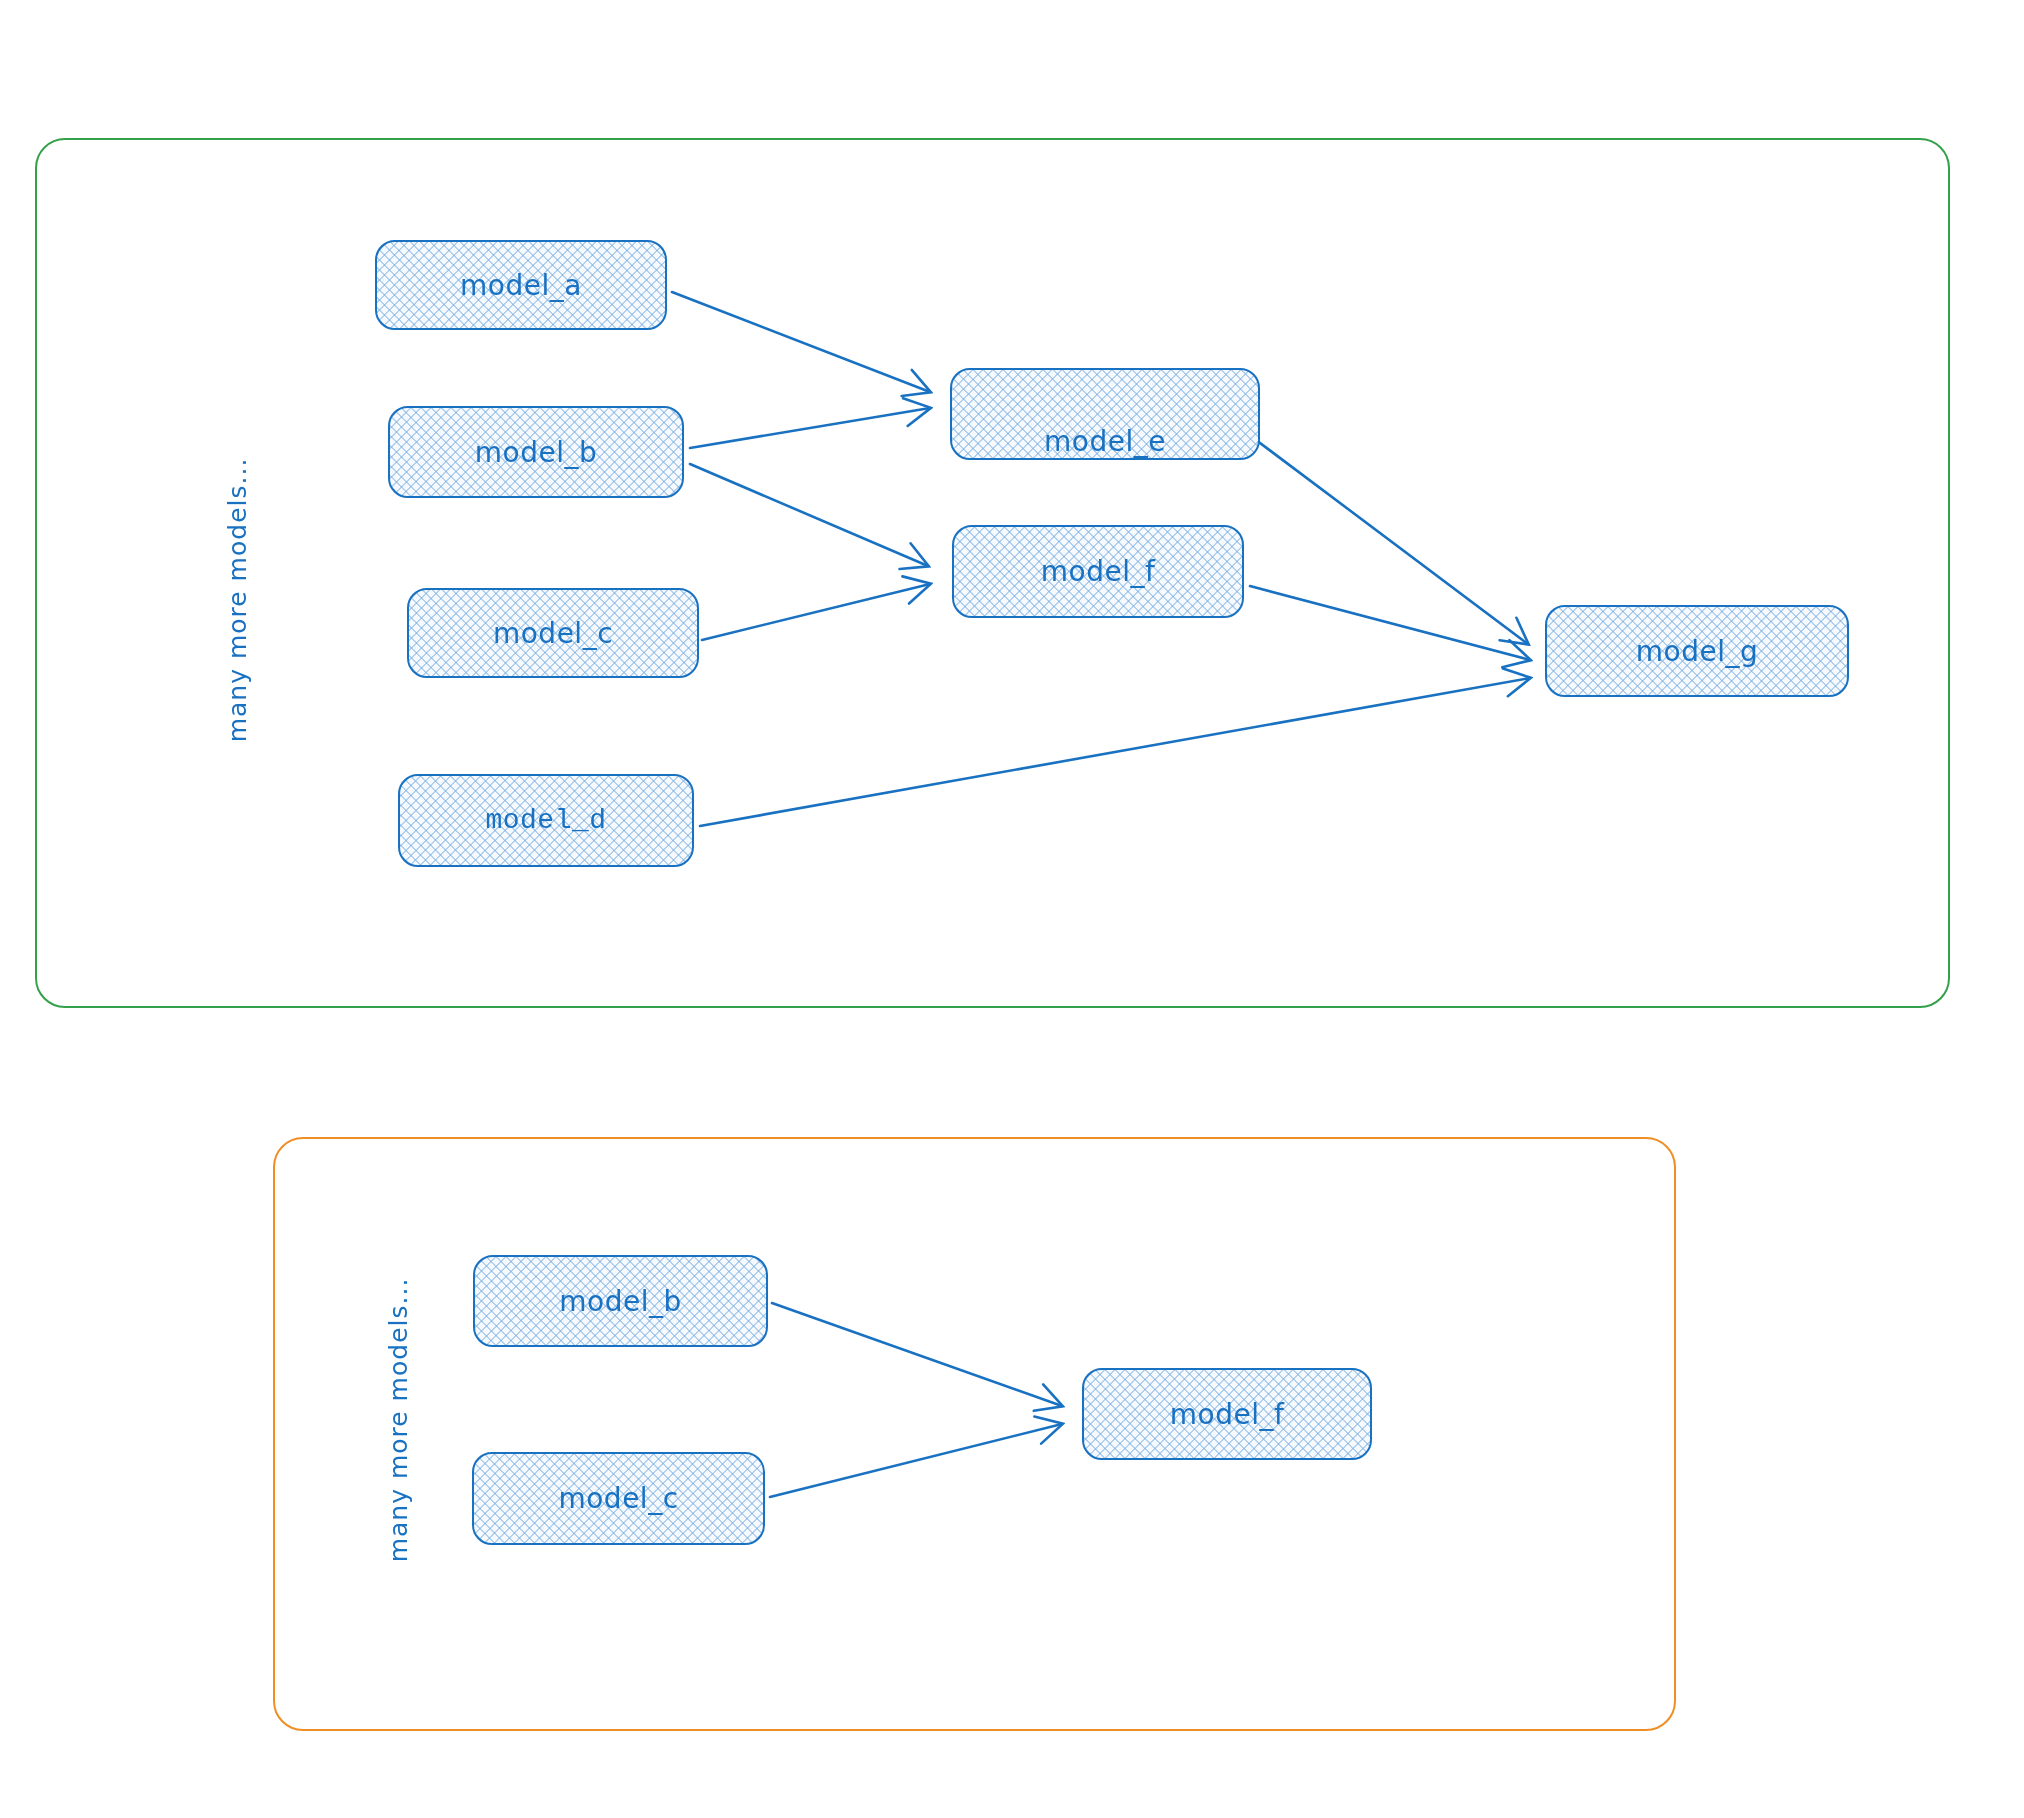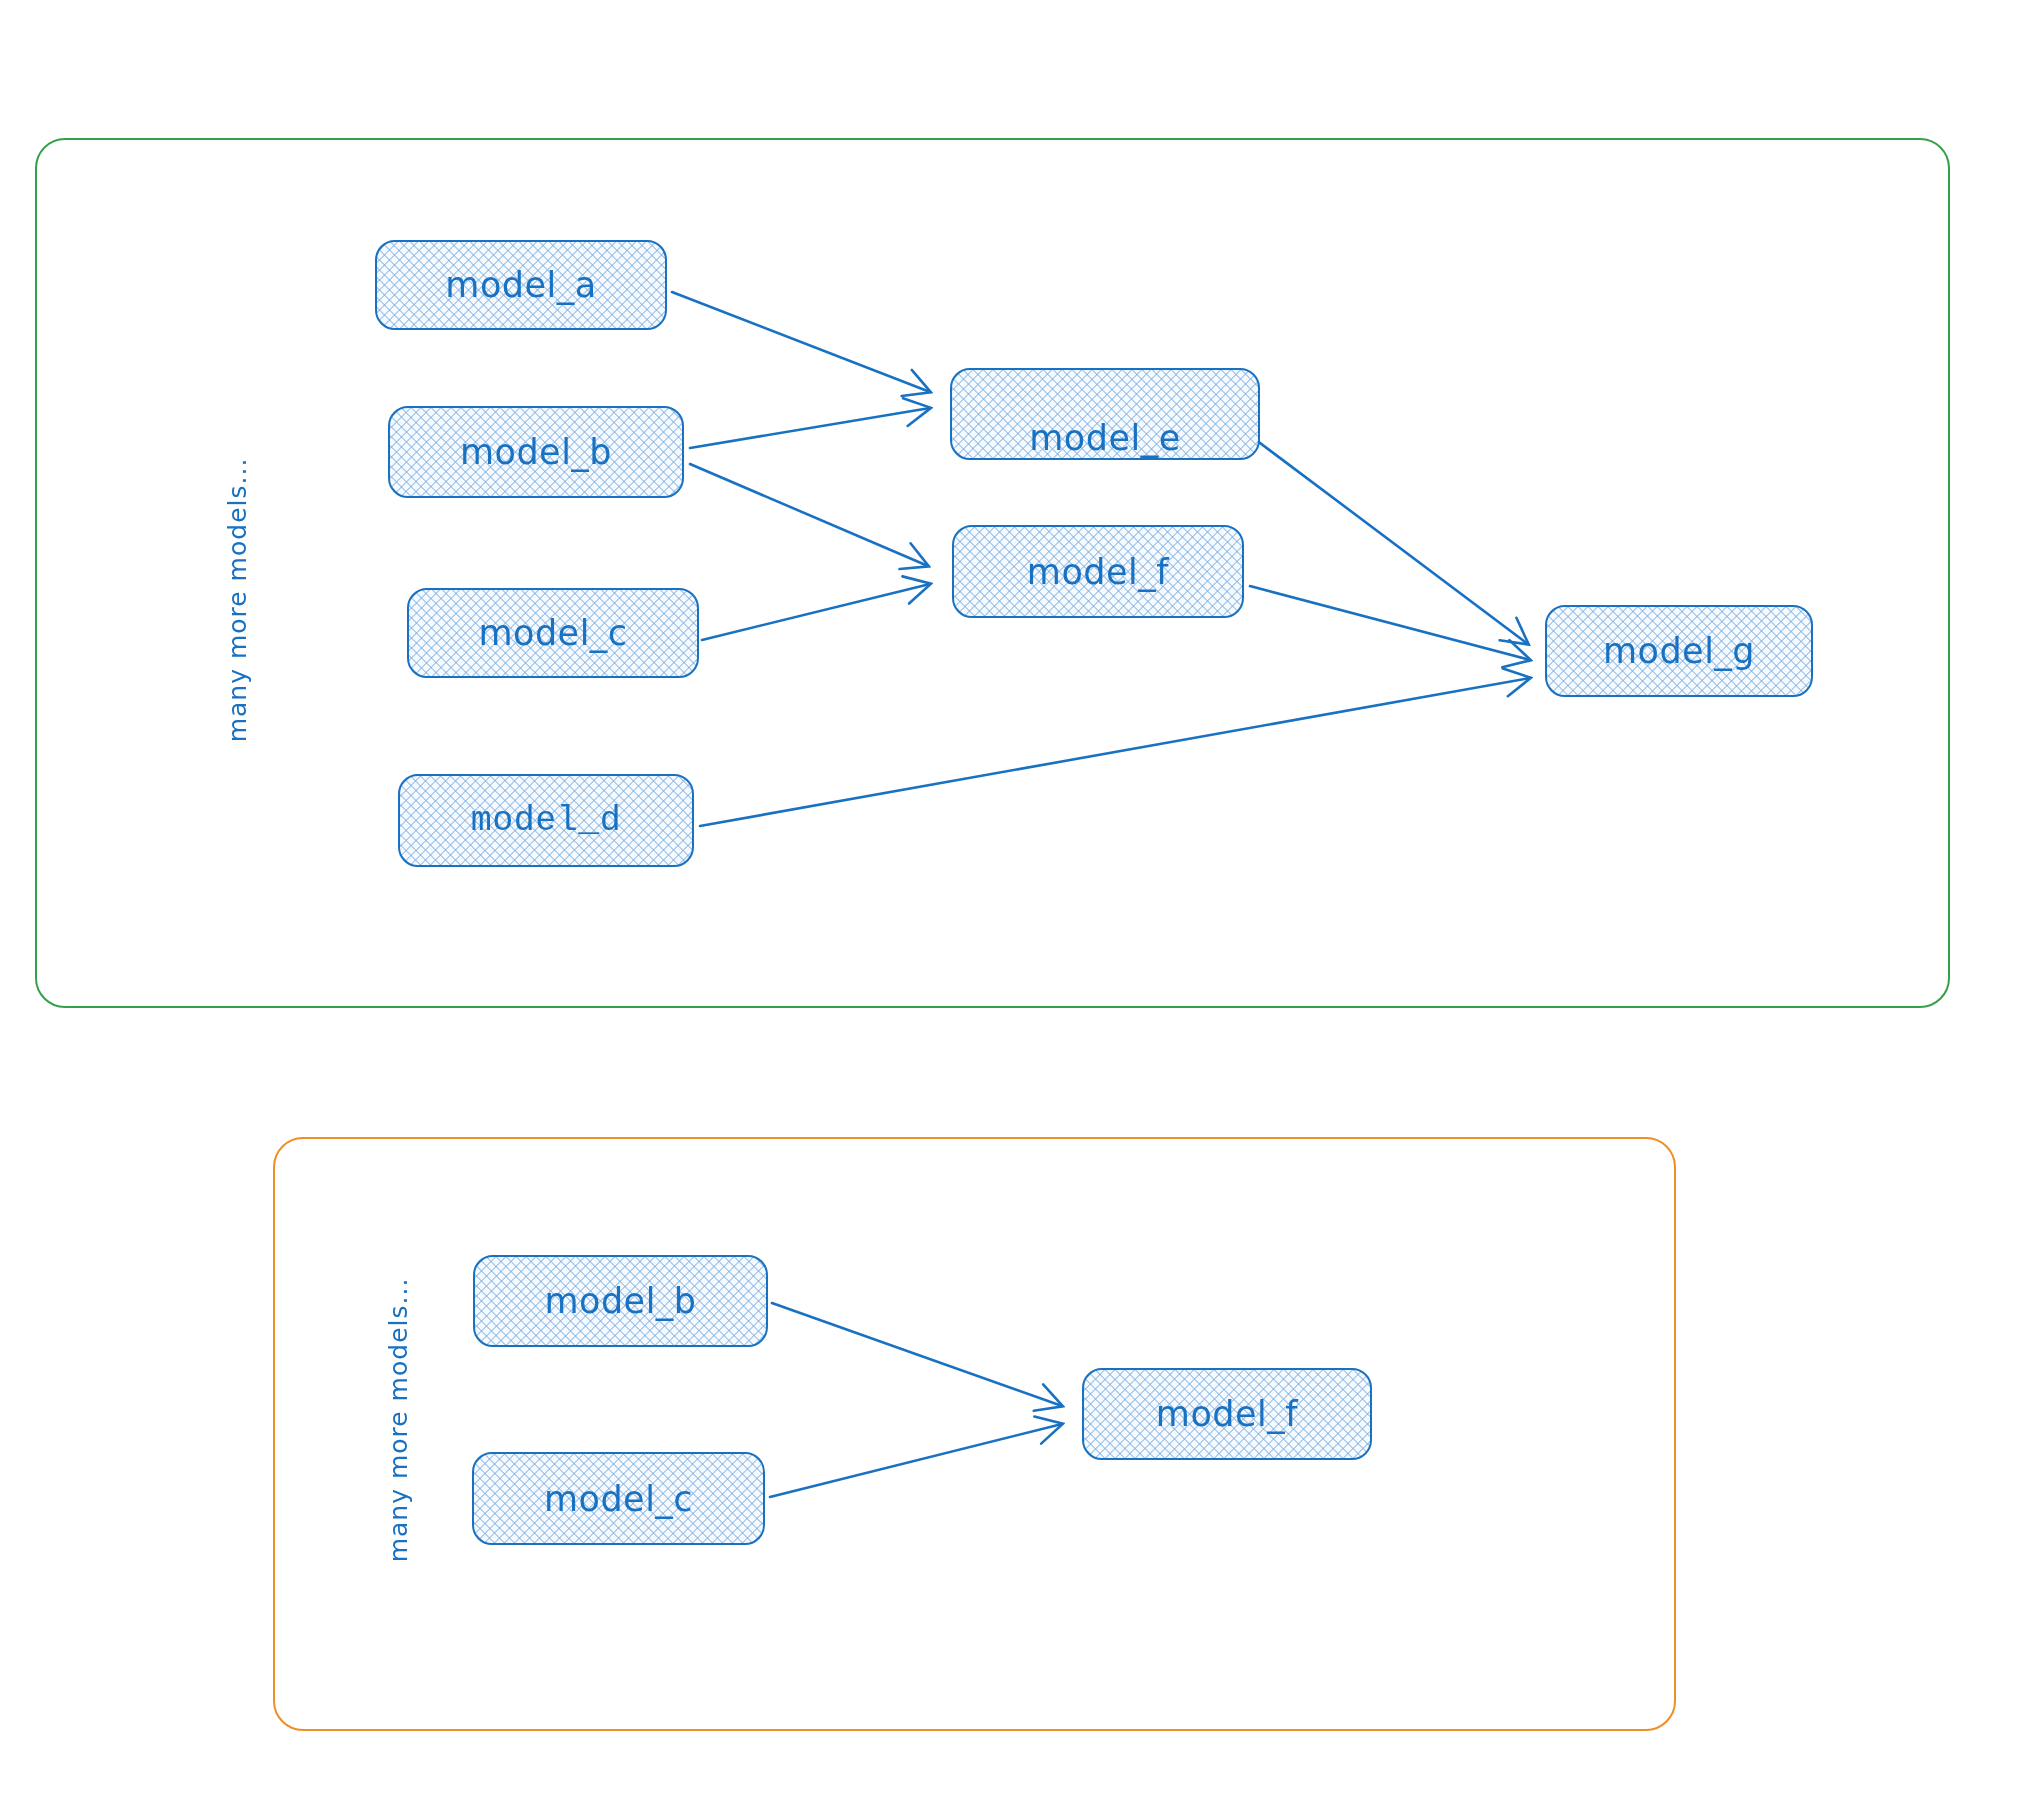--- a/index.html
+++ b/index.html
@@ -41,21 +41,21 @@
     border:2.4px solid var(--node-stroke);
     border-radius:20px;
     display:flex;align-items:center;justify-content:center;
     background-color:#f6faff;
     background-image:
       repeating-linear-gradient(45deg, rgba(111,168,221,0.50) 0px, rgba(111,168,221,0.50) 1.4px, transparent 1.4px, transparent 7px),
       repeating-linear-gradient(135deg, rgba(111,168,221,0.50) 0px, rgba(111,168,221,0.50) 1.4px, transparent 1.4px, transparent 7px);
   }
   .node-label{
     color:var(--node-text);
-    font-size:35px;
+    font-size:28px;
     font-weight:500;
     letter-spacing:0.5px;
   }
 
   .side-label{
     position:absolute;
     width:270px;height:32px;
     display:flex;align-items:center;justify-content:center;
     transform:rotate(-90deg);
     color:var(--node-text);
@@ -108,21 +108,21 @@
   </div>
   <div class="node" style="left:398px;top:774px;width:296px;height:93px;font-family:Liberation Mono, monospace;">
     <span class="node-label">model_d</span>
   </div>
   <div class="node" style="left:950px;top:368px;width:310px;height:92px;align-items:flex-end;">
     <span class="node-label">model_e</span>
   </div>
   <div class="node" style="left:952px;top:525px;width:292px;height:93px;">
     <span class="node-label">model_f</span>
   </div>
-  <div class="node" style="left:1545px;top:605px;width:268px;height:92px;">
+  <div class="node" style="left:1545px;top:605px;width:304px;height:92px;">
     <span class="node-label">model_g</span>
   </div>
 
 
   <div class="group-box development" style="left:273px;top:1137px;width:1403px;height:594px;"></div>
 
   <div class="side-label" style="left:263px;top:1404px;">many more models...</div>
 
   <div class="node" style="left:473px;top:1255px;width:295px;height:92px;">
     <span class="node-label">model_b</span>

